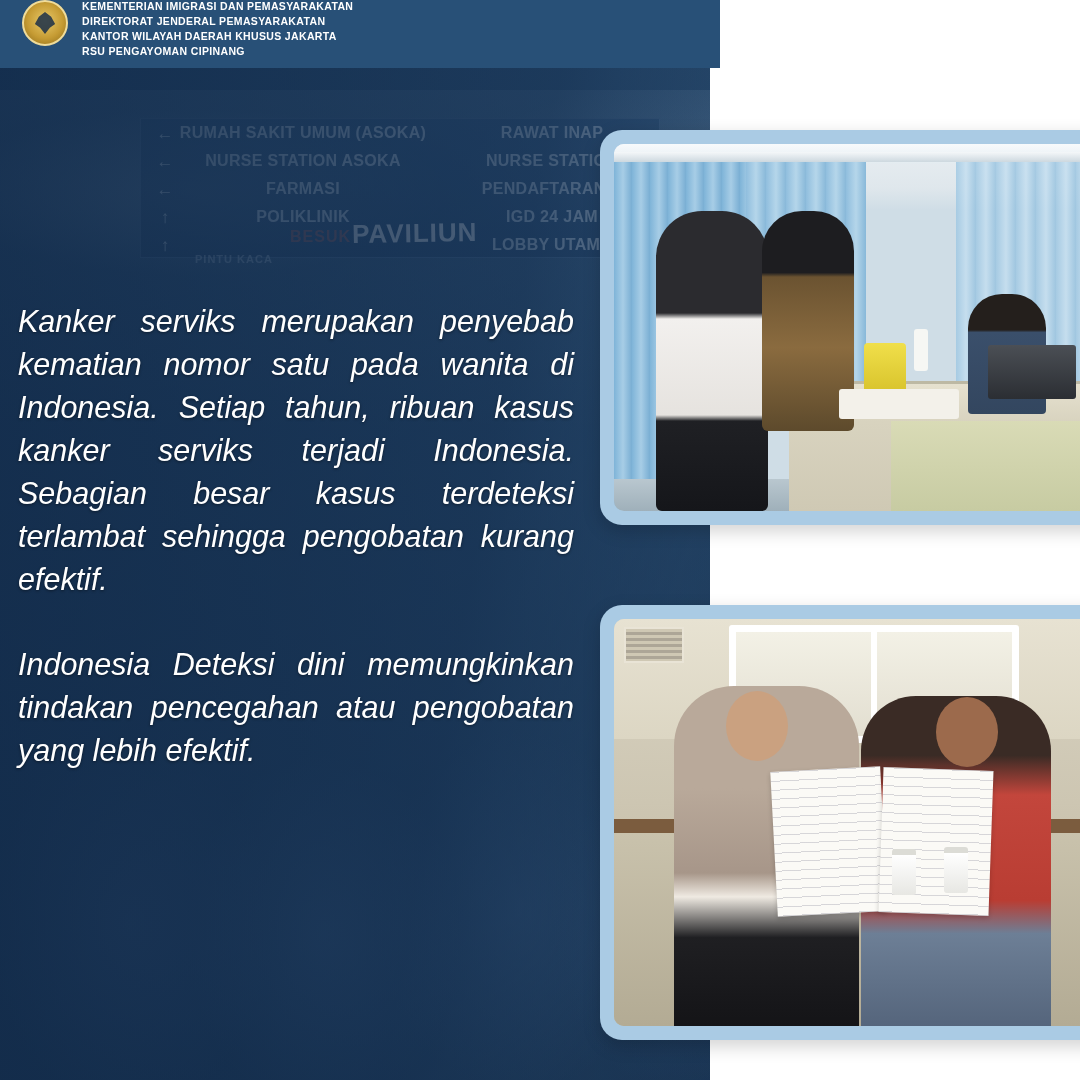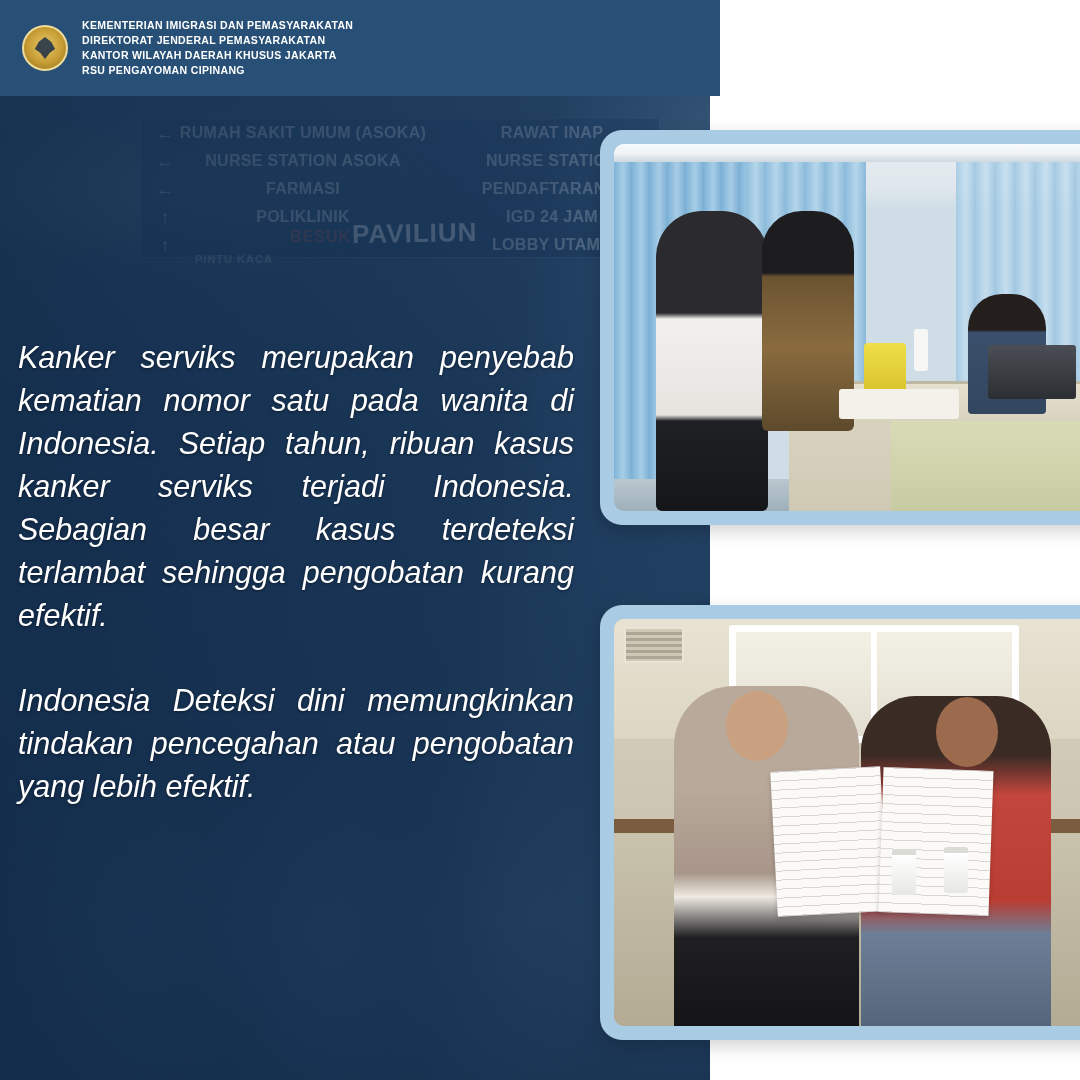--- a/index.html
+++ b/index.html
@@ -89,23 +89,23 @@
 
   
   .scrim {
     position:absolute; inset:0;
     background:linear-gradient(100deg, rgba(16,40,70,0.82) 0%, rgba(18,44,76,0.72) 45%, rgba(20,48,80,0.42) 62%, rgba(22,50,82,0.25) 100%);
   }
 
   
   .header {
     position:absolute; top:0; left:0;
-    width:720px; height:96px;
+    width:720px; height:68px;
     background:#285077;
-    display:flex; align-items:center;
+    display:flex; align-items:flex-start;
     padding-left:22px;
     z-index:6;
   }
   .emblem {
     width:46px; height:46px; flex:0 0 46px;
     border-radius:50%;
     background:radial-gradient(circle at 50% 45%, #e8c96a 0%, #c69c34 55%, #8d6a18 100%);
     border:2px solid #f0dc9a;
     position:relative;
     margin-right:14px;
@@ -145,21 +145,20 @@
     color:#ffffff;
   }
   .copy p {
     font-style:italic;
     font-size:30.5px;
     line-height:43px;
     text-align:justify;
     text-justify:inter-word;
     font-weight:400;
     text-shadow:0 1px 3px rgba(0,0,0,0.45);
-    margin-top:36px;
   }
   .copy p.second { margin-top:42px; }
 
   
   .card {
     position:absolute;
     background:#aacbe4;
     border-radius:22px;
     padding:14px;
     z-index:7;

